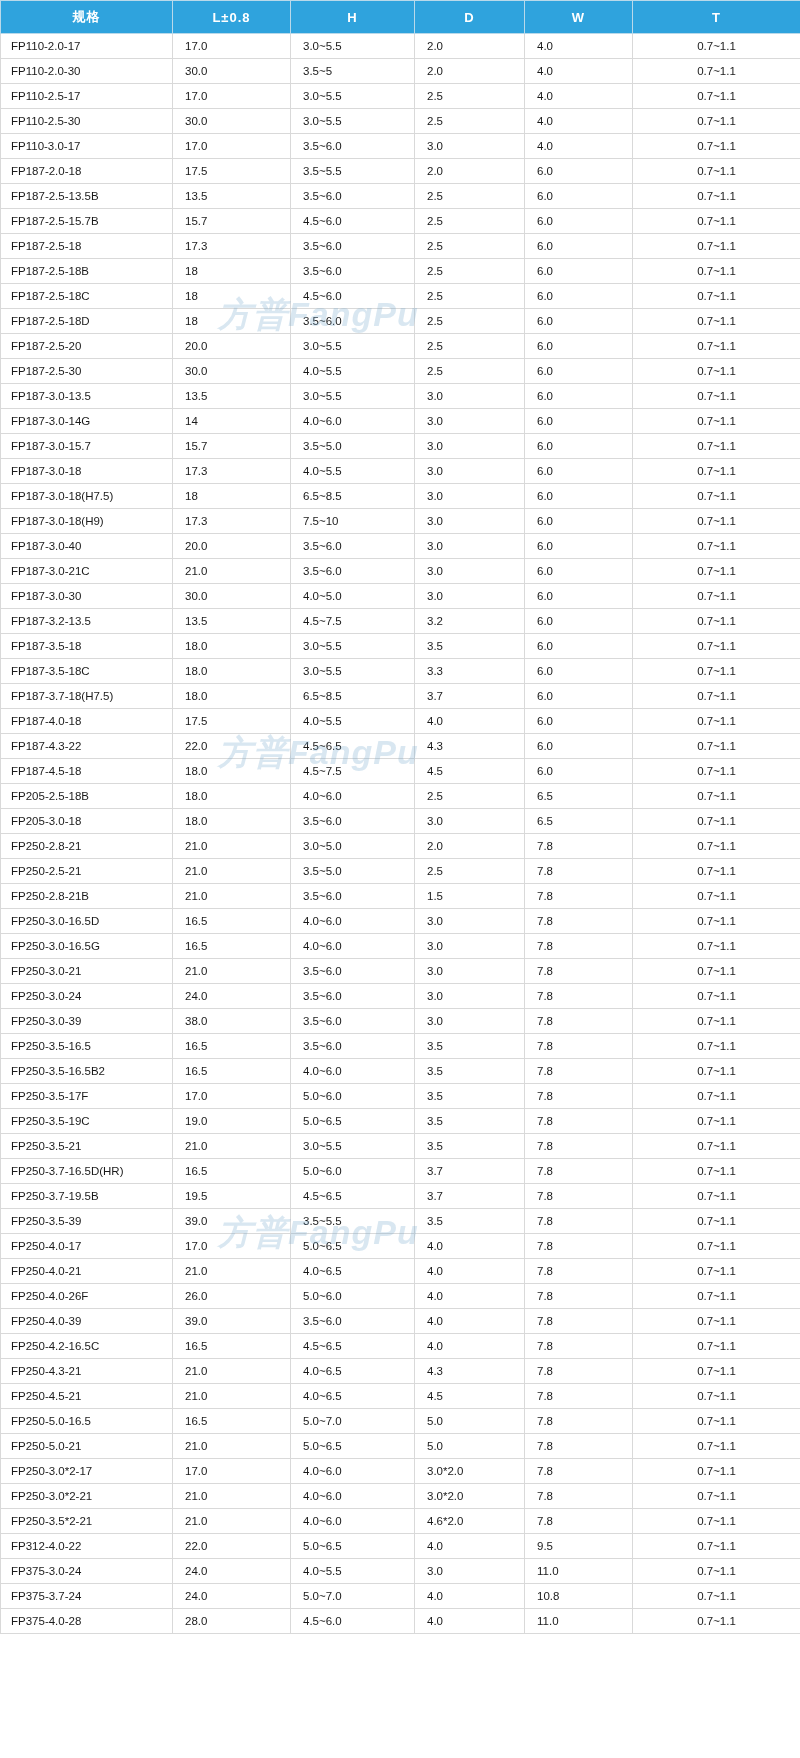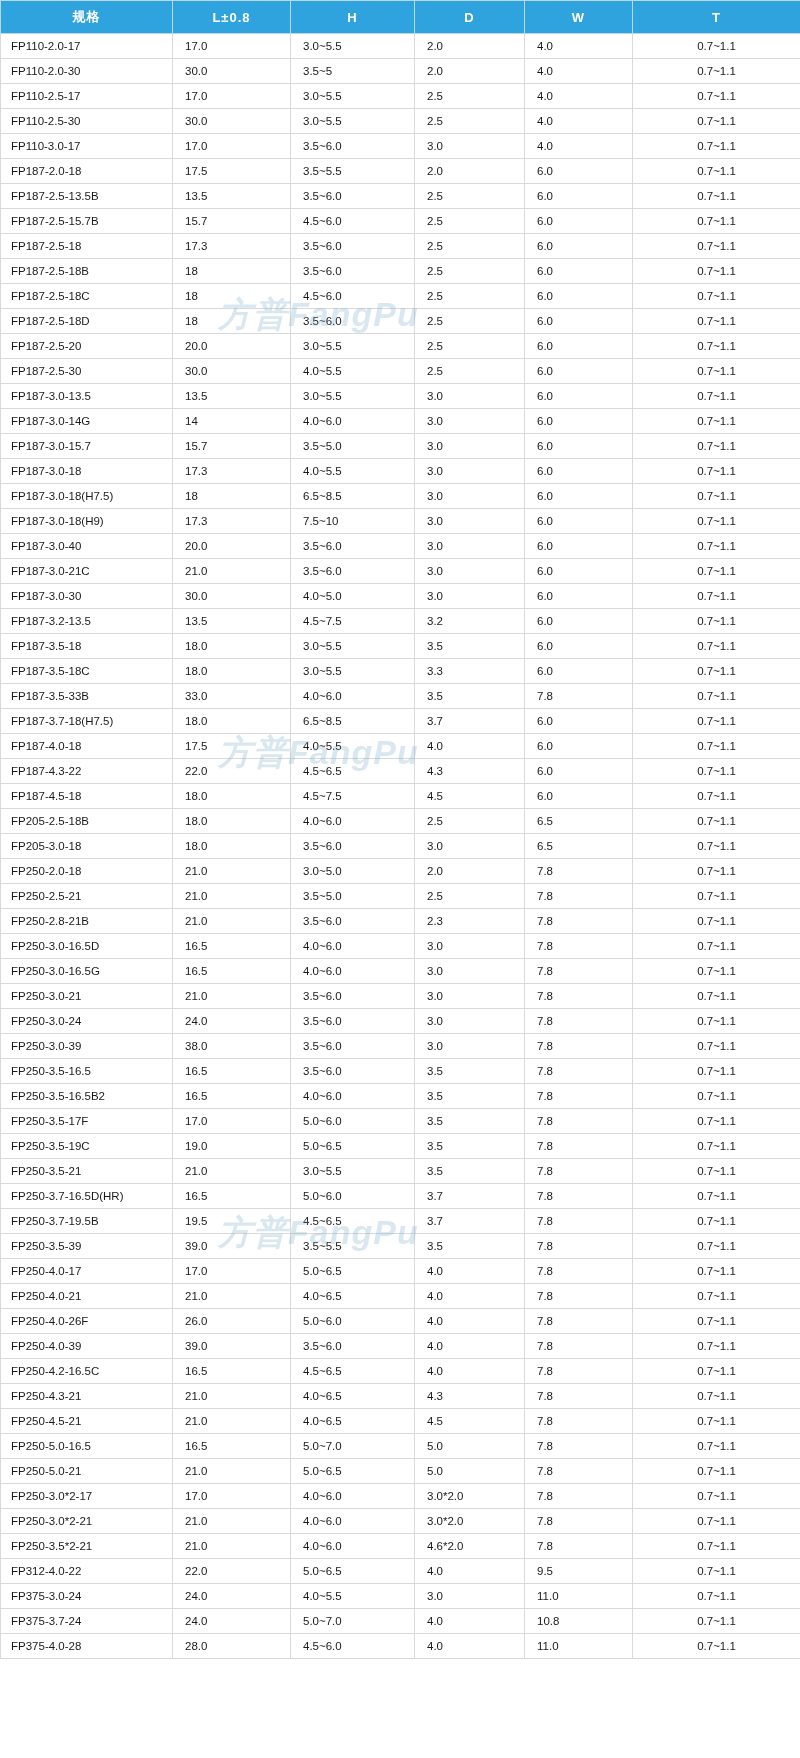--- a/index.html
+++ b/index.html
@@ -294,28 +294,20 @@
         </tr>
         <tr>
           <td class="c1">FP187-3.5-18C</td>
           <td class="c2">18.0</td>
           <td class="c3">3.0~5.5</td>
           <td class="c4">3.3</td>
           <td class="c5">6.0</td>
           <td class="c6">0.7~1.1</td>
         </tr>
         <tr>
-          <td class="c1">FP187-3.5-33B</td>
-          <td class="c2">33.0</td>
-          <td class="c3">4.0~6.0</td>
-          <td class="c4">3.5</td>
-          <td class="c5">7.8</td>
-          <td class="c6">0.7~1.1</td>
-        </tr>
-        <tr>
           <td class="c1">FP187-3.7-18(H7.5)</td>
           <td class="c2">18.0</td>
           <td class="c3">6.5~8.5</td>
           <td class="c4">3.7</td>
           <td class="c5">6.0</td>
           <td class="c6">0.7~1.1</td>
         </tr>
         <tr>
           <td class="c1">FP187-4.0-18</td>
           <td class="c2">17.5</td>
@@ -350,40 +342,40 @@
         </tr>
         <tr>
           <td class="c1">FP205-3.0-18</td>
           <td class="c2">18.0</td>
           <td class="c3">3.5~6.0</td>
           <td class="c4">3.0</td>
           <td class="c5">6.5</td>
           <td class="c6">0.7~1.1</td>
         </tr>
         <tr>
-          <td class="c1">FP250-2.0-18</td>
+          <td class="c1">FP250-2.8-21</td>
           <td class="c2">21.0</td>
           <td class="c3">3.0~5.0</td>
           <td class="c4">2.0</td>
           <td class="c5">7.8</td>
           <td class="c6">0.7~1.1</td>
         </tr>
         <tr>
           <td class="c1">FP250-2.5-21</td>
           <td class="c2">21.0</td>
           <td class="c3">3.5~5.0</td>
           <td class="c4">2.5</td>
           <td class="c5">7.8</td>
           <td class="c6">0.7~1.1</td>
         </tr>
         <tr>
           <td class="c1">FP250-2.8-21B</td>
           <td class="c2">21.0</td>
           <td class="c3">3.5~6.0</td>
-          <td class="c4">2.3</td>
+          <td class="c4">1.5</td>
           <td class="c5">7.8</td>
           <td class="c6">0.7~1.1</td>
         </tr>
         <tr>
           <td class="c1">FP250-3.0-16.5D</td>
           <td class="c2">16.5</td>
           <td class="c3">4.0~6.0</td>
           <td class="c4">3.0</td>
           <td class="c5">7.8</td>
           <td class="c6">0.7~1.1</td>

